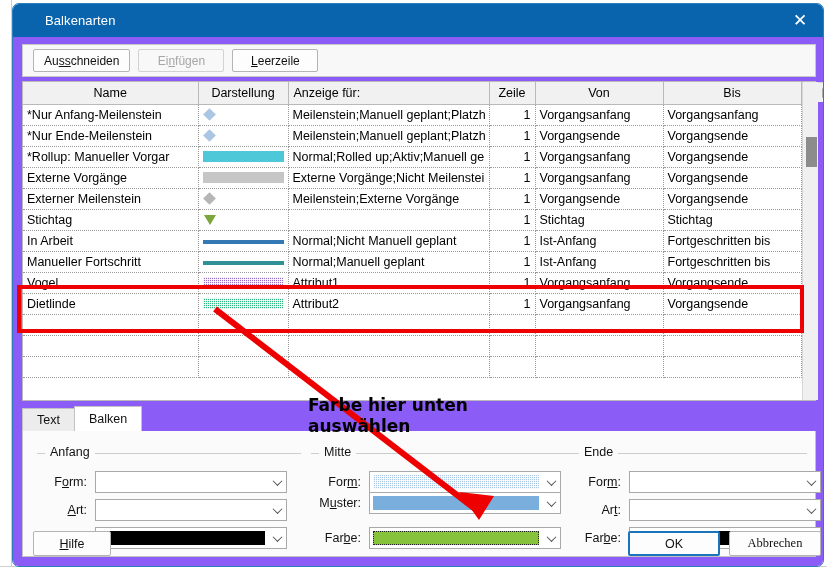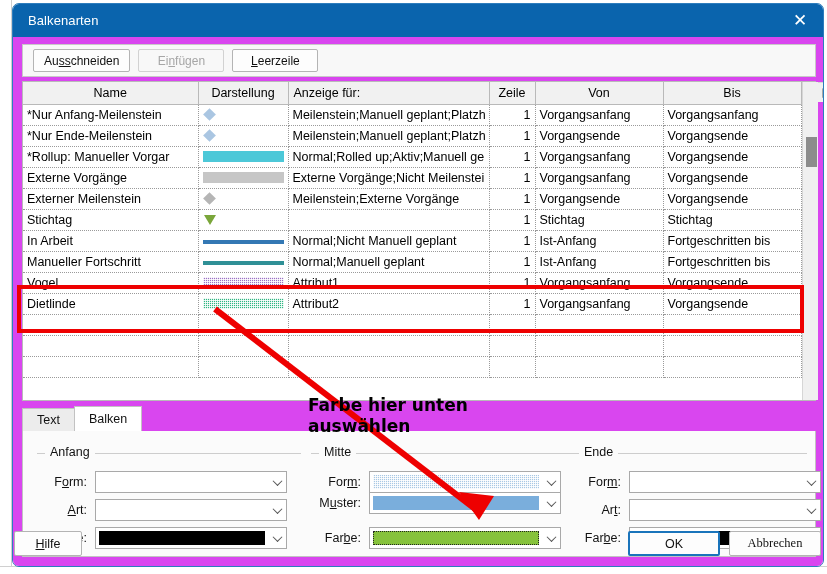--- a/index.html
+++ b/index.html
@@ -37,34 +37,34 @@
     overflow: hidden;
     display: flex; flex-direction: column;
   }
   #titlebar {
     height: 33px; flex: 0 0 33px;
     background: #0a64ad;
     display: flex; align-items: center;
     position: relative;
   }
   #title-text {
-    color: #ffffff; font-size: 13px; padding-left: 15px;
+    color: #ffffff; font-size: 13px; padding-left: 32px;
     letter-spacing: .1px;
   }
   #close-btn {
     position: absolute; right: 0; top: 0;
     width: 46px; height: 33px;
     display: flex; align-items: center; justify-content: center;
     color: #fff; font-size: 17px; font-weight: 300;
     cursor: pointer;
   }
 
   #dialog-body {
     flex: 1 1 auto;
-    background: #d946ef;
+    background: #8b5cf6;
     padding: 0;
     position: relative;
   }
 
   
   #toolbar {
     position: absolute; left: 9px; top: 7px;
     width: 794px; height: 33px;
     background: #f8f8f8;
     border: 1px solid #c8c8c8;
@@ -287,21 +287,21 @@
   .ft-btn {
     position: absolute; top: 9px;
     height: 25px;
     background: #fdfdfd;
     border: 1px solid #b4b4b4;
     border-radius: 2px;
     font-size: 12.5px; color: #111;
     display: flex; align-items: center; justify-content: center;
     cursor: pointer;
   }
-  #btn-hilfe { left: 1px; width: 68px; }
+  #btn-hilfe { left: 20px; width: 78px; }
   #btn-ok {
     right: 105px; width: 92px;
     border: 2px solid #1a74bb;
     background: #fdfdfd;
   }
   #btn-abbrechen { right: 4px; width: 92px; font-family: Liberation Serif, serif; }
 </style>
 </head>
 <body>
 

